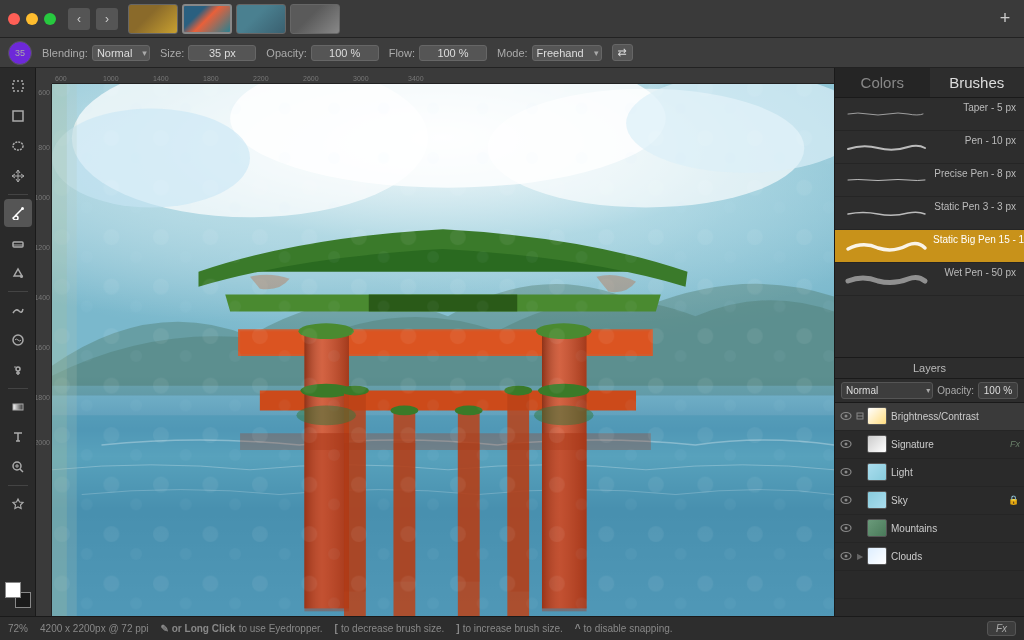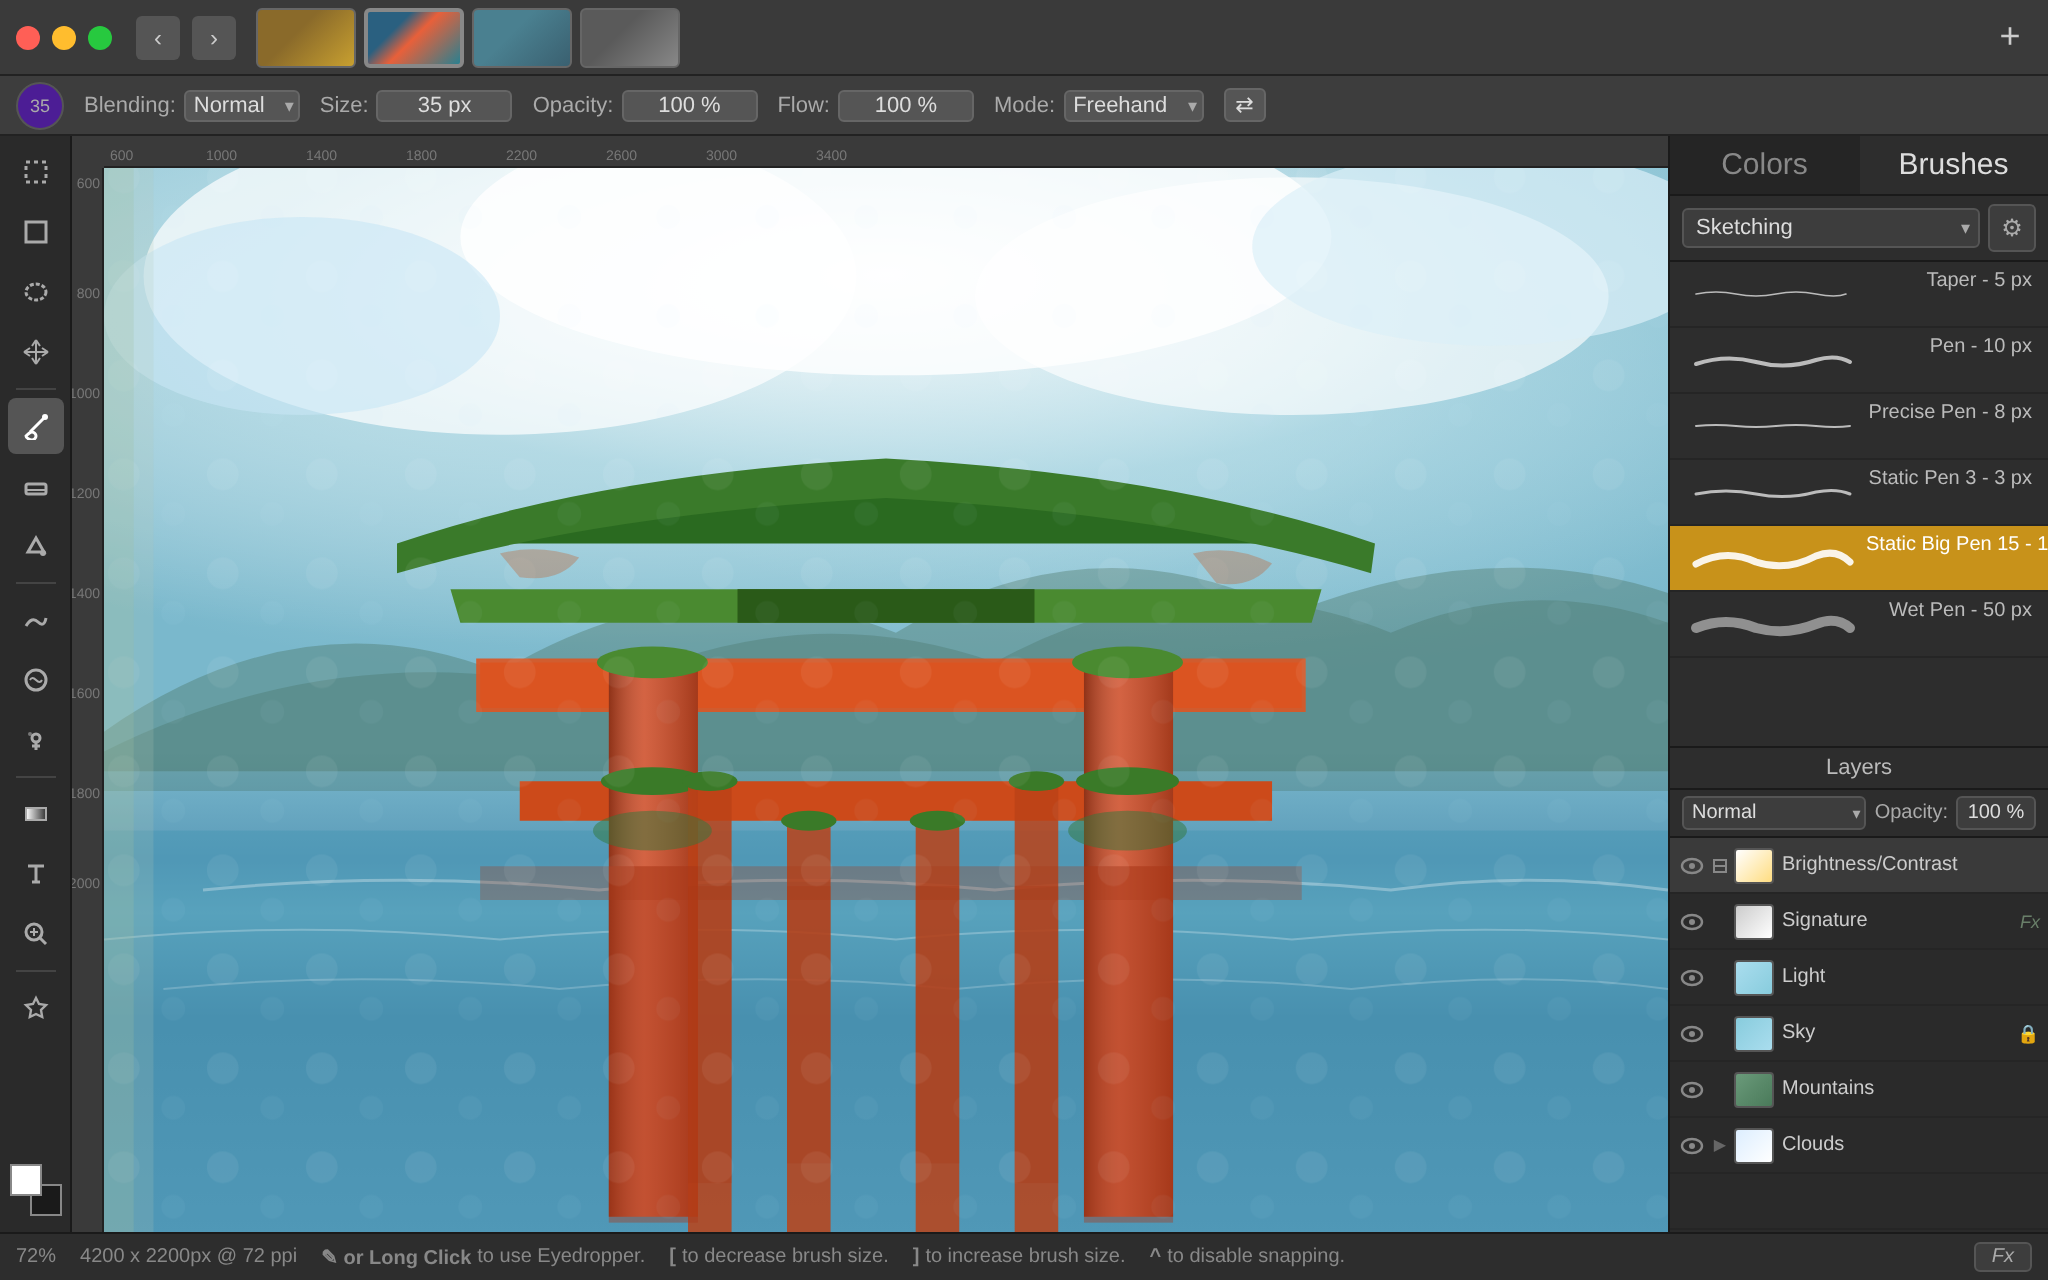--- a/index.html
+++ b/index.html
@@ -527,21 +527,21 @@
     <div class="tab-thumb thumb1"></div>
     <div class="tab-thumb thumb2 active"></div>
     <div class="tab-thumb thumb3"></div>
     <div class="tab-thumb thumb4"></div>
   </div>
   <div class="titlebar-spacer"></div>
   <button class="add-btn">+</button>
 </div>
 
 <div id="toolbar">
-  <div style="width:24px;height:24px;border-radius:50%;background:#4c1d95;border:1px solid #555;display:flex;align-items:center;justify-content:center;font-size:9px;color:#aaa;">35</div>
+  <div style="width:24px;height:24px;border-radius:50%;background:#6d28d9;border:1px solid #555;display:flex;align-items:center;justify-content:center;font-size:9px;color:#aaa;">35</div>
   <div class="toolbar-item">
     <span class="toolbar-label">Blending:</span>
     <div class="toolbar-select-wrap">
       <select class="toolbar-select">
         <option>Normal</option>
       </select>
     </div>
   </div>
   <div class="toolbar-item">
     <span class="toolbar-label">Size:</span>
@@ -784,28 +784,20 @@
     </div>
   </div>
 
   <div id="right-panel">
 
     <div id="panel-tabs">
       <div class="panel-tab">Colors</div>
       <div class="panel-tab active">Brushes</div>
     </div>
 
-    <div id="brush-category">
-      <div class="brush-cat-select-wrap">
-        <select class="brush-cat-select">
-          <option>Sketching</option>
-        </select>
-      </div>
-      <div class="brush-settings-btn">⚙</div>
-    </div>
 
     <div id="brush-list">
 
       <div class="brush-item">
         <div class="brush-preview">
           <svg width="90" height="20" viewBox="0 0 90 20">
               <path d="M5 10 Q15 8 25 10 Q35 12 45 10 Q55 8 65 10 Q75 12 80 10" stroke="#bbb" stroke-width="0.8" fill="none" stroke-linecap="round"></path>
             </svg>
         </div>
         <span class="brush-name">Taper - 5 px</span>

